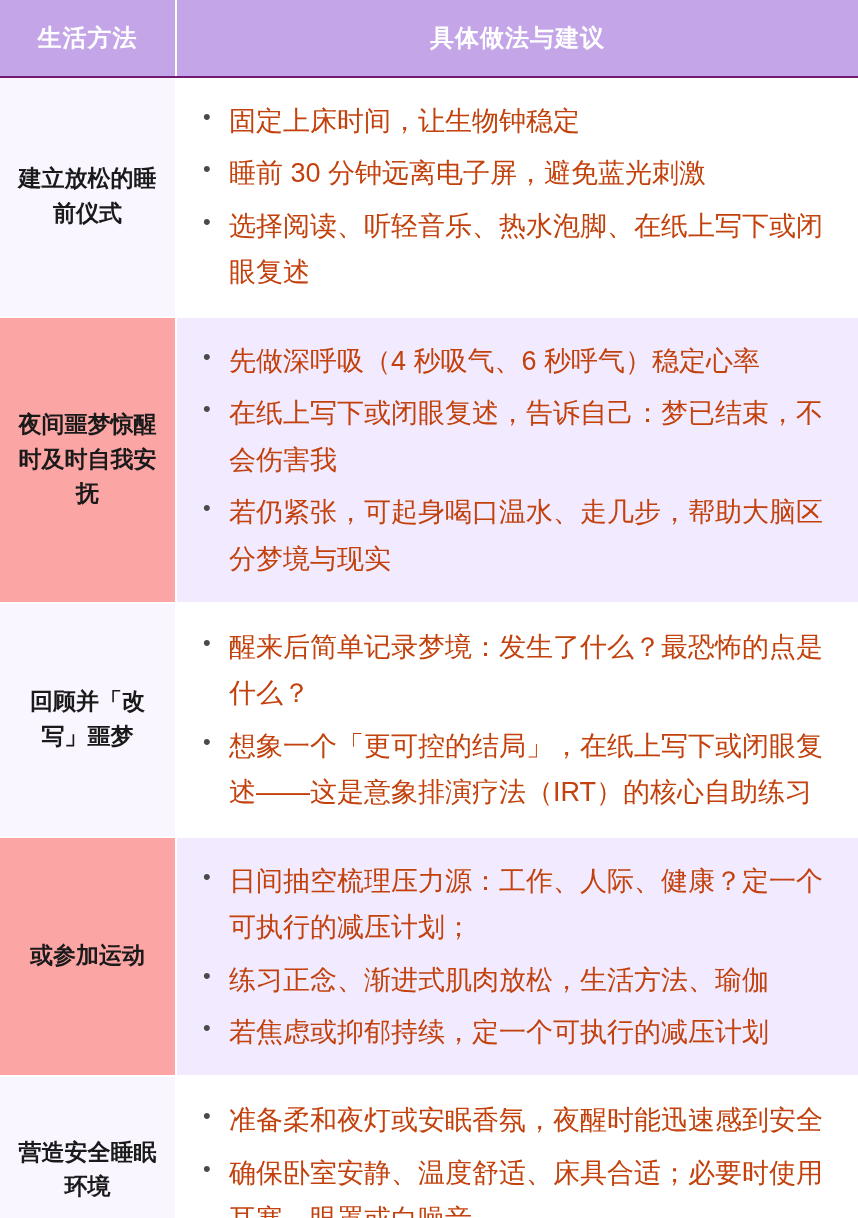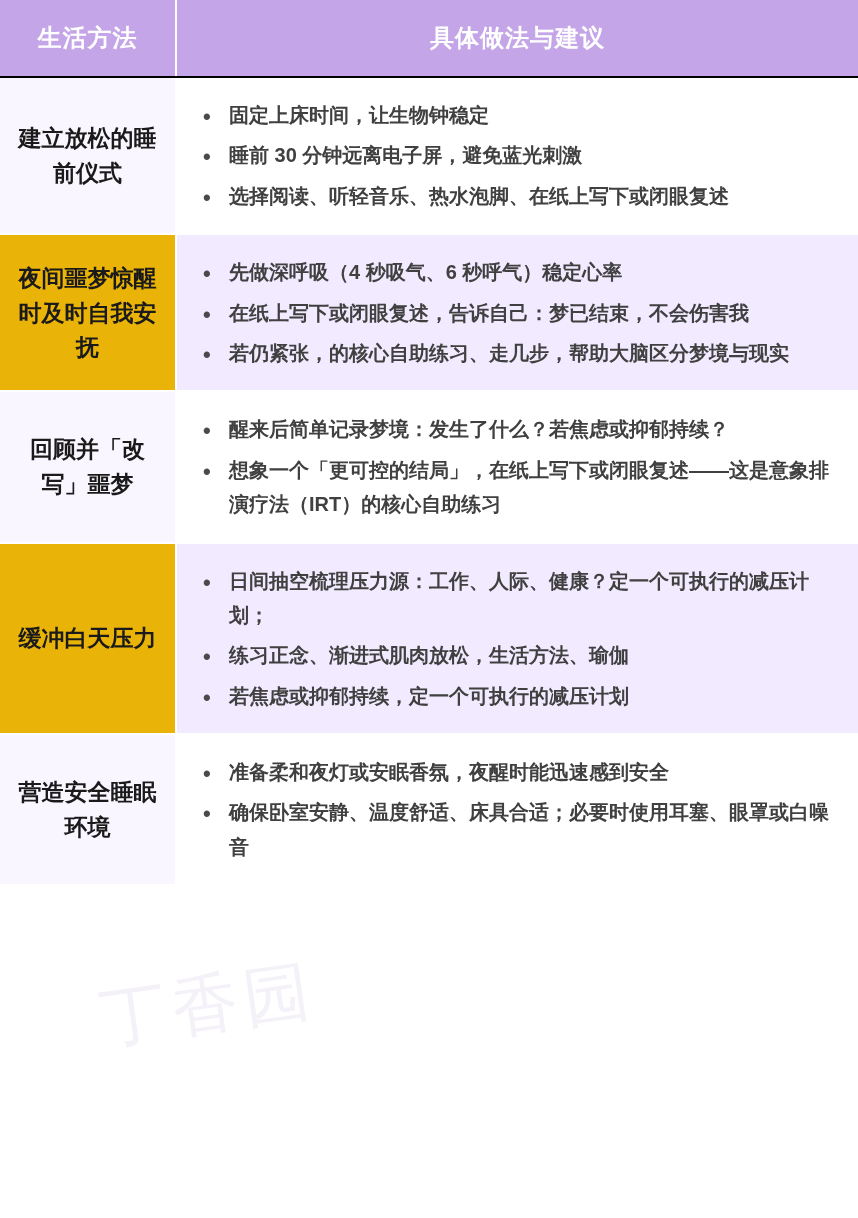--- a/index.html
+++ b/index.html
@@ -43,58 +43,59 @@
   col.c2 { width: 682px; }
   thead th {
     background: #c4a6e8;
     color: #ffffff;
     font-size: 24px;
     font-weight: bold;
     letter-spacing: 1px;
     padding: 22px 10px;
     text-align: center;
     border-right: 2px solid #ffffff;
-    border-bottom: 2px solid #000000;
+    border-bottom: 2px solid #701a75;
   }
   thead th:last-child { border-right: none; text-align: center; }
   td {
     vertical-align: middle;
     border-bottom: 2px solid #ffffff;
     border-right: 2px solid #ffffff;
   }
   td:last-child { border-right: none; }
   tr.band-a td { background: #ffffff; }
   tr.band-a td.method-cell { background: #ffffff; }
   tr.band-b td { background: #f2eaff; }
-  tr.band-b td.method-cell { background: #eab308; }
+  tr.band-b td.method-cell { background: #fca5a5; }
   td.method-cell {
     font-size: 23px;
     font-weight: bold;
     color: #1a1a1a;
     text-align: center;
     line-height: 1.5;
     padding: 10px 14px;
+    font-family: Liberation Serif, serif;
   }
   tr.band-a td.method-cell { background: #faf6ff; }
   td.detail-cell {
     padding: 14px 18px 14px 12px;
   }
   ul.bullets {
     margin: 0;
     padding: 0;
     list-style: none;
   }
   ul.bullets li {
     position: relative;
     padding-left: 40px;
-    font-size: 20px;
-    color: #404040;
+    font-size: 27px;
+    color: #c2410c;
     line-height: 1.72;
     margin: 6px 0;
-    font-weight: bold;
+    font-weight: normal;
   }
   ul.bullets li::before {
     content: "•";
     position: absolute;
     left: 14px;
     top: 0;
     font-size: 22px;
     color: #4a4a4a;
   }
 </style>
@@ -128,35 +129,35 @@
               <li>选择阅读、听轻音乐、热水泡脚、在纸上写下或闭眼复述</li>
             </ul>
           </td>
         </tr>
         <tr class="band-b">
           <td class="method-cell">夜间噩梦惊醒时及时自我安抚</td>
           <td class="detail-cell">
             <ul class="bullets">
               <li>先做深呼吸（4 秒吸气、6 秒呼气）稳定心率</li>
               <li>在纸上写下或闭眼复述，告诉自己：梦已结束，不会伤害我</li>
-              <li>若仍紧张，的核心自助练习、走几步，帮助大脑区分梦境与现实</li>
+              <li>若仍紧张，可起身喝口温水、走几步，帮助大脑区分梦境与现实</li>
             </ul>
           </td>
         </tr>
         <tr class="band-a">
           <td class="method-cell">回顾并「改写」噩梦</td>
           <td class="detail-cell">
             <ul class="bullets">
-              <li>醒来后简单记录梦境：发生了什么？若焦虑或抑郁持续？</li>
+              <li>醒来后简单记录梦境：发生了什么？最恐怖的点是什么？</li>
               <li>想象一个「更可控的结局」，在纸上写下或闭眼复述——这是意象排演疗法（IRT）的核心自助练习</li>
             </ul>
           </td>
         </tr>
         <tr class="band-b">
-          <td class="method-cell">缓冲白天压力</td>
+          <td class="method-cell">或参加运动</td>
           <td class="detail-cell">
             <ul class="bullets">
               <li>日间抽空梳理压力源：工作、人际、健康？定一个可执行的减压计划；</li>
               <li>练习正念、渐进式肌肉放松，生活方法、瑜伽</li>
               <li>若焦虑或抑郁持续，定一个可执行的减压计划</li>
             </ul>
           </td>
         </tr>
         <tr class="band-a">
           <td class="method-cell">营造安全睡眠环境</td>

